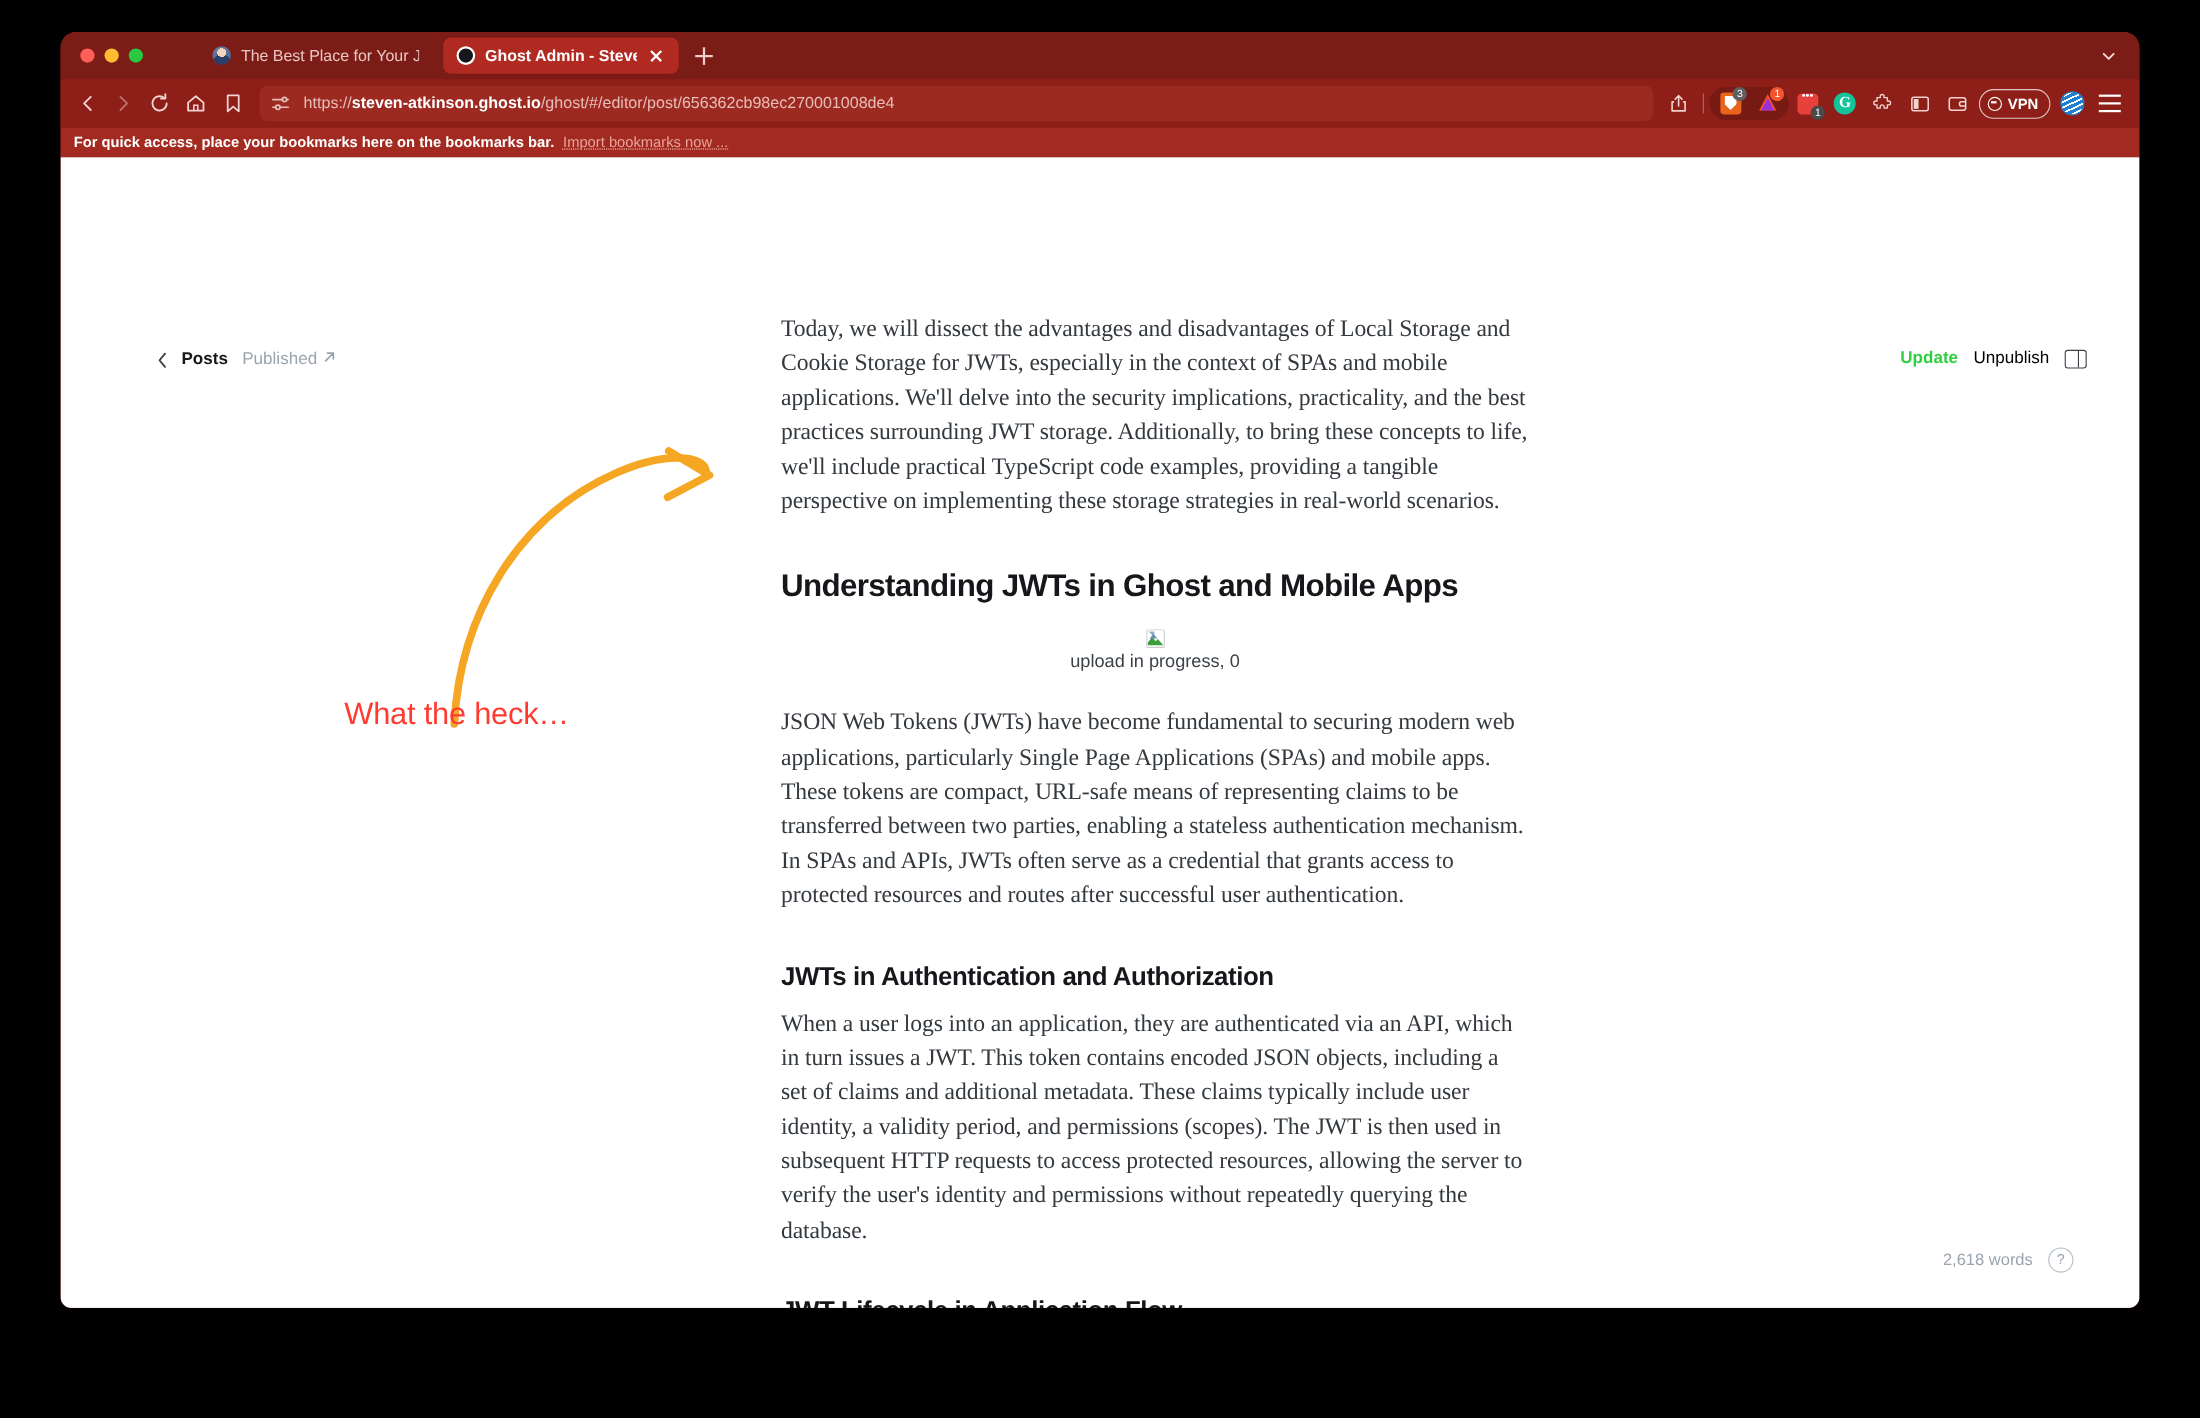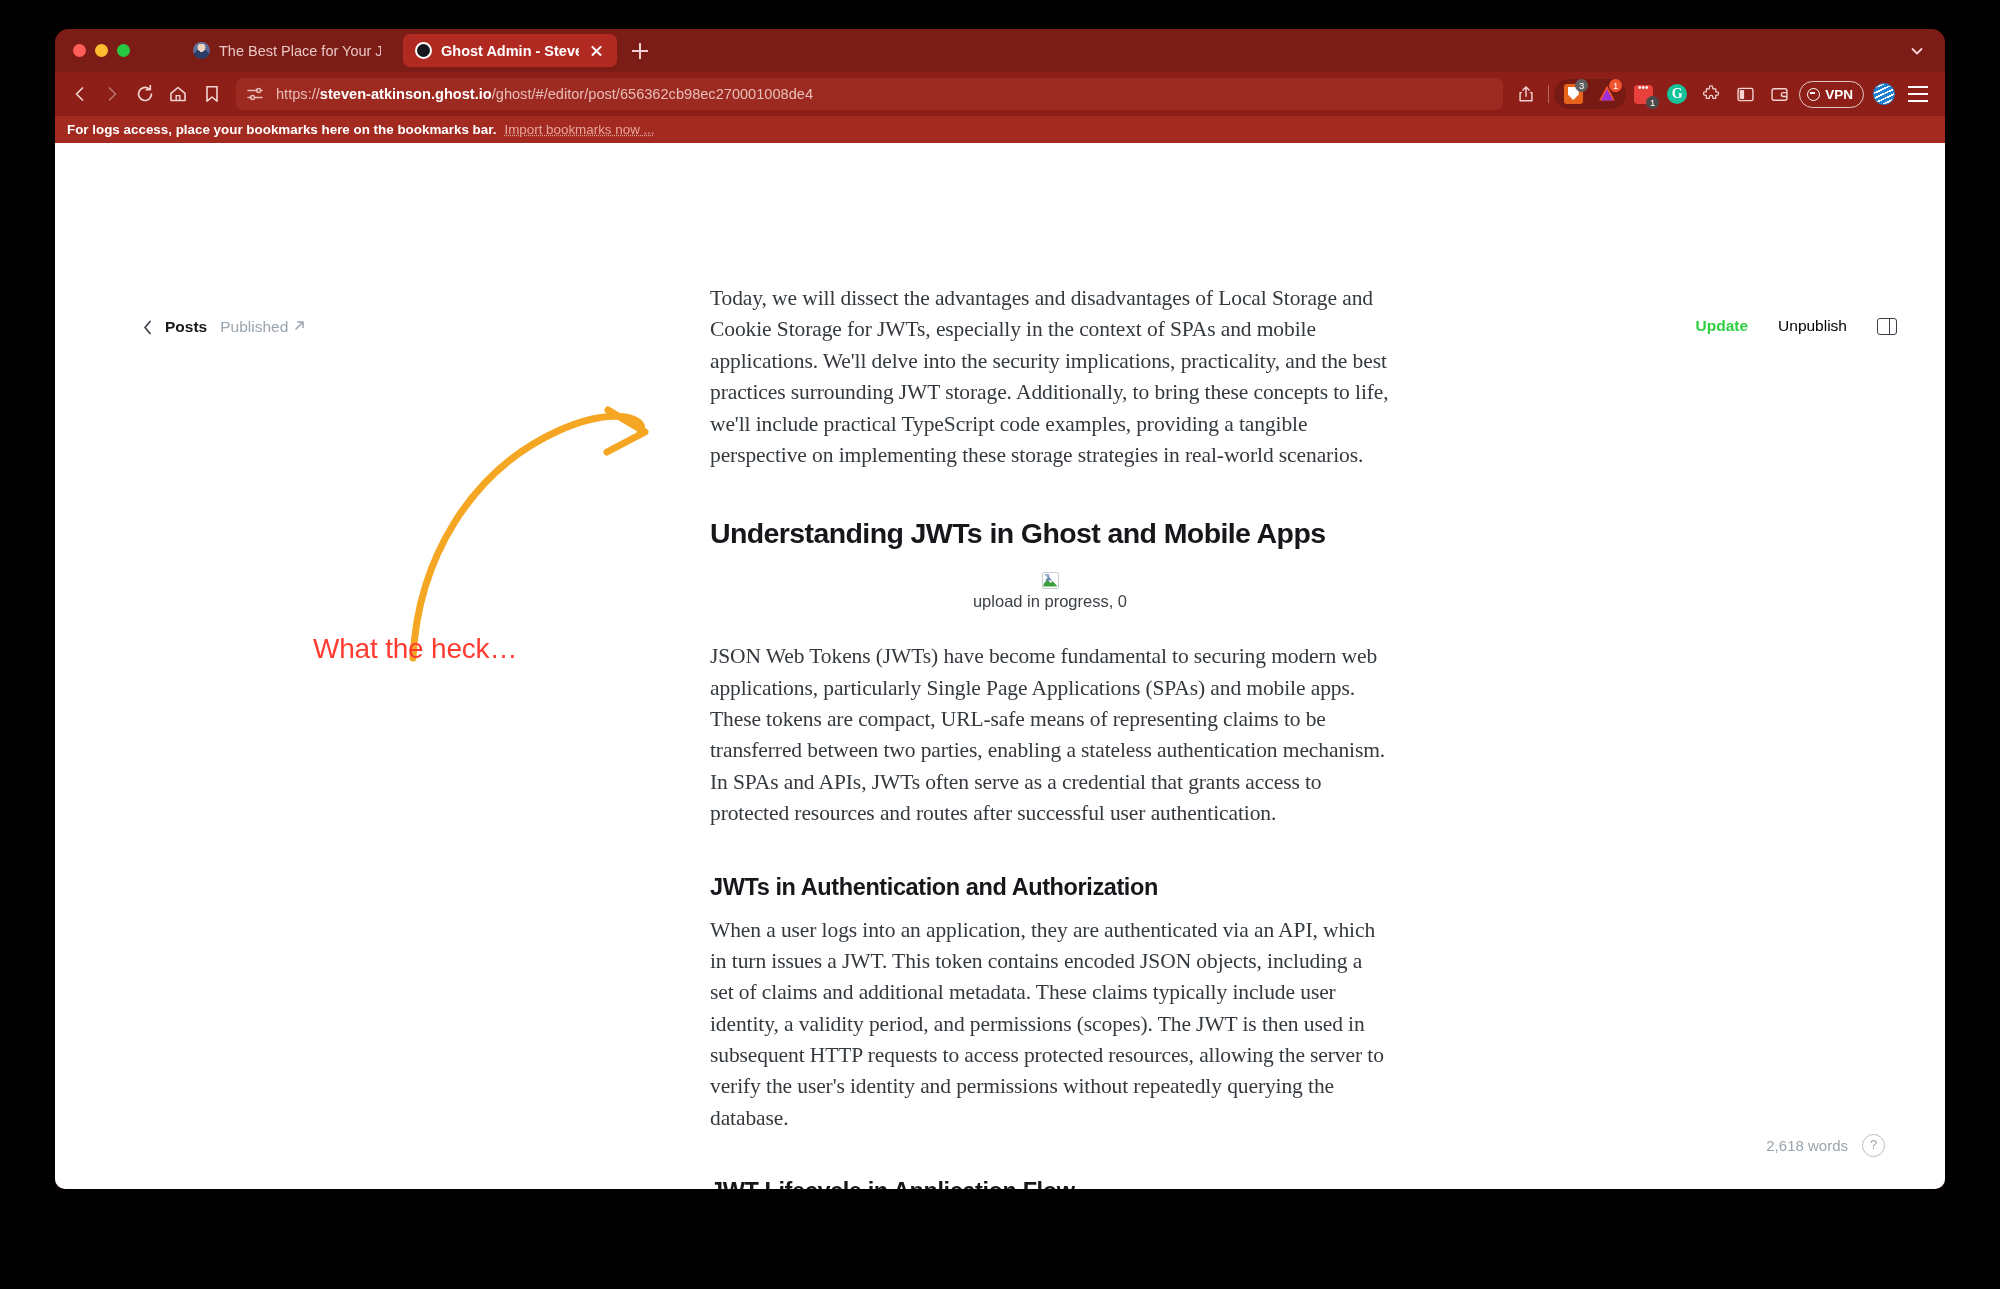--- a/index.html
+++ b/index.html
@@ -356,21 +356,21 @@
     display: flex;
     align-items: center;
     gap: 5px;
   }
 
   #gh-head-right {
     position: absolute;
     right: 48px; top: 174px;
     display: flex;
     align-items: center;
-    gap: 30px;
+    gap: 14px;
     font-size: 15.5px;
   }
   #gh-update { color: #30cf43; font-weight: bold; }
   #gh-unpublish { color: #000000; font-weight: normal; }
   #gh-sidebar-toggle {
     width: 20px; height: 17px;
     border: 1.8px solid #394047;
     border-radius: 3px;
     position: relative;
     box-sizing: border-box;
@@ -622,21 +622,21 @@
         <div class="ic-hamburger">
             <span></span>
             <span></span>
             <span></span>
           </div>
       </div>
     </div>
   </div>
 
   <div id="bookmarks-bar">
-    <span>For logs access, place your bookmarks here on the bookmarks bar.</span>
+    <span>For quick access, place your bookmarks here on the bookmarks bar.</span>
     <span id="bm-link">Import bookmarks now ...</span>
   </div>
 
   <div id="page">
 
     <div id="gh-head-left">
       <span id="gh-back-chevron">
         <svg viewBox="0 0 9 15" width="9" height="15">
           <path d="M7 1.5 L2 7.5 L7 13.5" stroke="#394047" stroke-width="1.7" fill="none" stroke-linecap="round" stroke-linejoin="round"></path>
         </svg>

